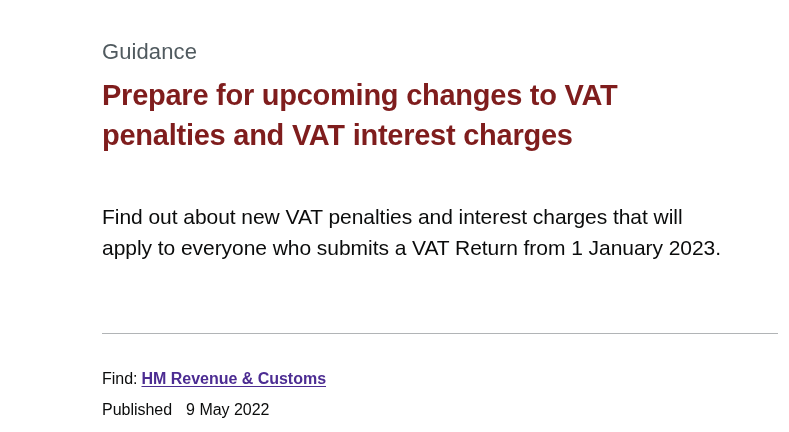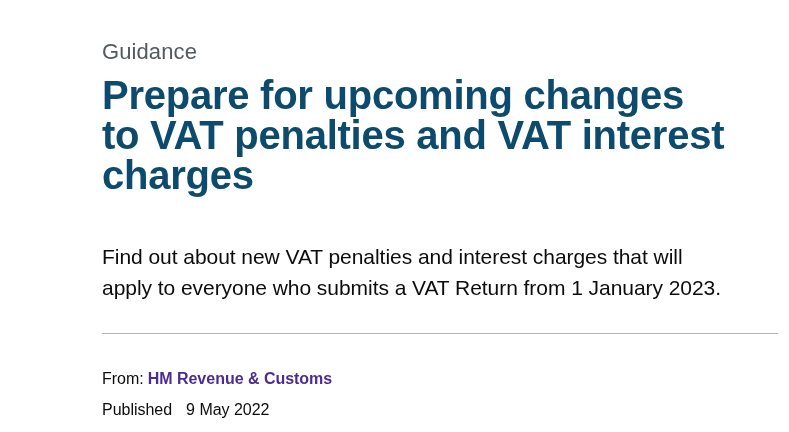--- a/index.html
+++ b/index.html
@@ -41,24 +41,24 @@
     color: #505a5f;
     letter-spacing: 0.1px;
   }
 
   
   .page-title {
     display: block;
     margin: 0;
     padding-top: 9px;
     width: 625px;
-    font-size: 40px;
+    font-size: 29px;
     line-height: 40px;
     font-weight: 700;
-    color: #0c4a6e;
+    color: #7f1d1d;
     letter-spacing: -0.25px;
   }
 
   
   .lead-paragraph {
     display: block;
     margin: 0;
     padding-top: 47px;
     width: 625px;
     font-size: 21px;
@@ -100,20 +100,21 @@
   .metadata-row + .metadata-row {
     padding-top: 5px;
   }
   .metadata-term {
     color: #0b0c0c;
     font-weight: 400;
   }
   .metadata-link {
     color: #4c2c92;
     font-weight: 700;
+    text-decoration: underline;
     text-decoration-thickness: 1px;
     text-underline-offset: 2px;
     cursor: pointer;
     margin-left: 4px;
   }
   .metadata-value {
     margin-left: 14px;
     color: #0b0c0c;
   }
 </style>
@@ -130,21 +131,21 @@
 
     <p class="lead-paragraph">Find out about new VAT penalties and interest charges that will apply to everyone who submits a VAT Return from 1 January 2023.</p>
 
   </div>
 
   <hr class="divider">
 
   <div class="metadata">
 
     <div class="metadata-row">
-      <span class="metadata-term">From:</span><a class="metadata-link">HM Revenue &amp; Customs</a>
+      <span class="metadata-term">Find:</span><a class="metadata-link">HM Revenue &amp; Customs</a>
     </div>
 
     <div class="metadata-row">
       <span class="metadata-term">Published</span><span class="metadata-value">9 May 2022</span>
     </div>
 
   </div>
 
 </div>
 

